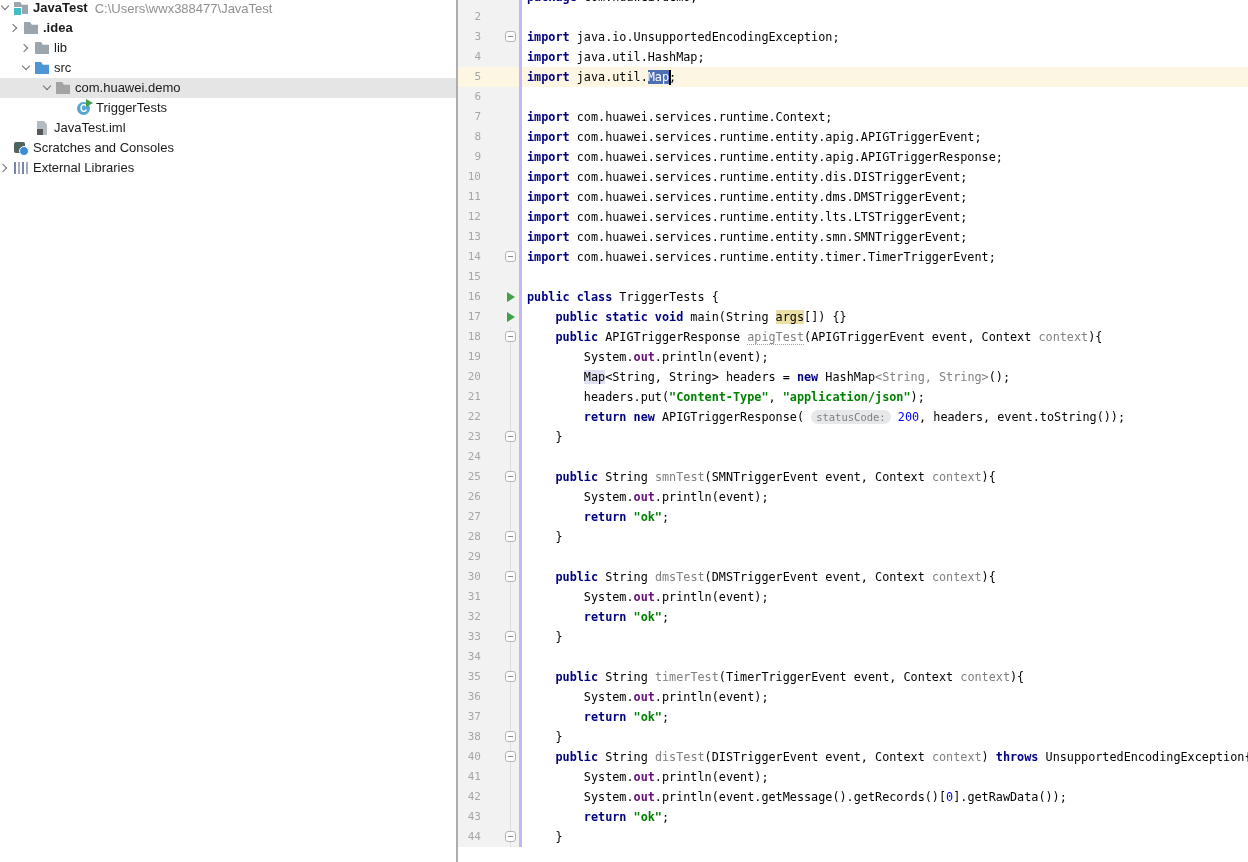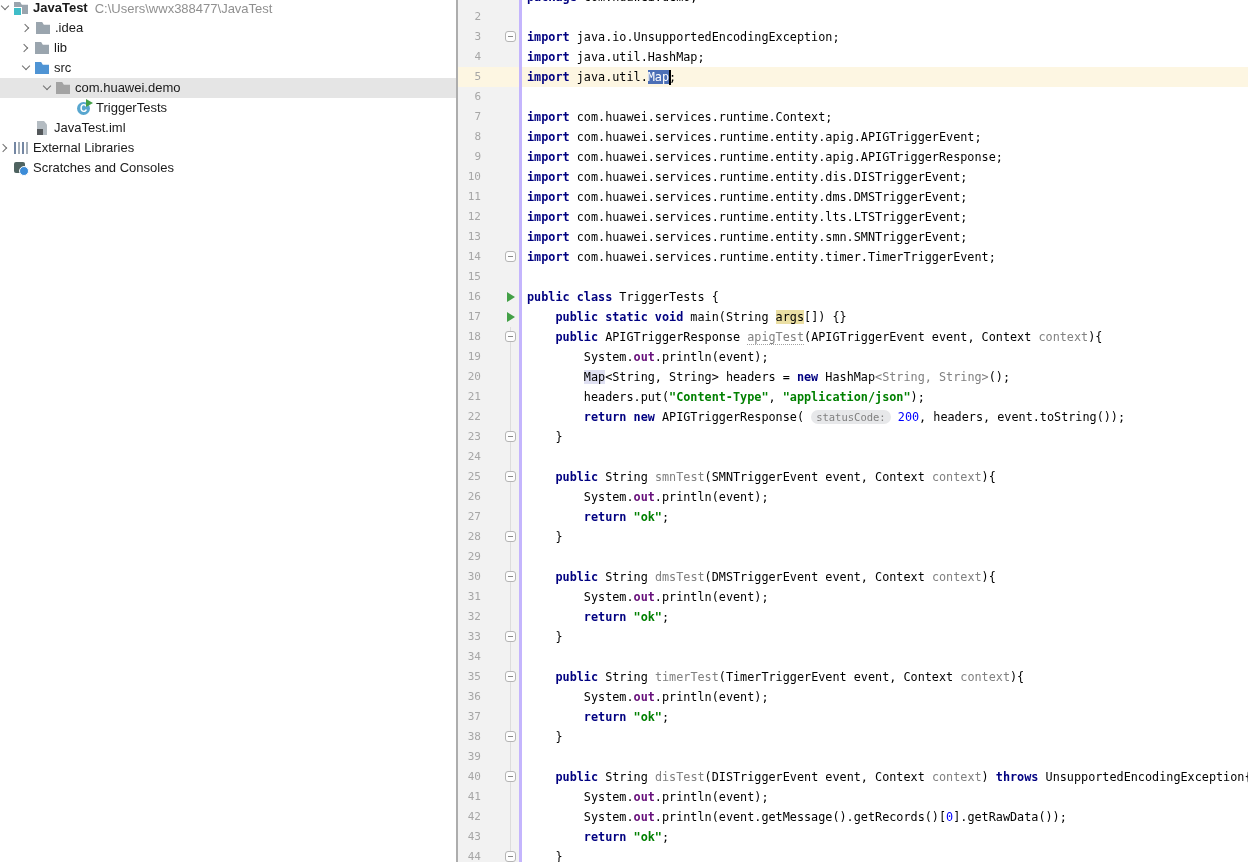--- a/index.html
+++ b/index.html
@@ -85,21 +85,21 @@
 <body>
 
 <div id="project-panel">
   <div id="project-tree">
       <div class="tree-row" style="padding-left: 0px;">
         <span class="chev down"></span>
         <span class="icon icon-project"></span>
         <span class="tlabel bold">JavaTest</span>
         <span class="tpath">C:\Users\wwx388477\JavaTest</span>
       </div>
-      <div class="tree-row" style="padding-left: 22px;">
+      <div class="tree-row" style="padding-left: 10px; font-weight: bold;">
         <span class="chev right"></span>
         <span class="icon icon-folder"></span>
         <span class="tlabel">.idea</span>
       </div>
       <div class="tree-row" style="padding-left: 21px;">
         <span class="chev right"></span>
         <span class="icon icon-folder"></span>
         <span class="tlabel">lib</span>
       </div>
       <div class="tree-row" style="padding-left: 21px;">
@@ -116,28 +116,28 @@
         <span class="chev none"></span>
         <span class="icon icon-class"></span>
         <span class="tlabel">TriggerTests</span>
       </div>
       <div class="tree-row" style="padding-left: 21px;">
         <span class="chev none"></span>
         <span class="icon icon-module"></span>
         <span class="tlabel">JavaTest.iml</span>
       </div>
       <div class="tree-row" style="padding-left: 0px;">
+        <span class="chev none"></span>
+        <span class="icon icon-scratch"></span>
+        <span class="tlabel">Scratches and Consoles</span>
+      </div>
+      <div class="tree-row" style="padding-left: 0px;">
         <span class="chev right"></span>
         <span class="icon icon-libs"></span>
         <span class="tlabel">External Libraries</span>
-      </div>
-      <div class="tree-row" style="padding-left: 0px;">
-        <span class="chev none"></span>
-        <span class="icon icon-scratch"></span>
-        <span class="tlabel">Scratches and Consoles</span>
       </div>
     </div>
 </div>
 <div id="splitter"></div>
 <div id="editor-pane">
   <div id="editor-rows">
       <div class="crow">
         <div class="gut">
           <span class="lnum">1</span>
           <span class="mark"></span>
@@ -422,27 +422,20 @@
         <div class="gut">
           <span class="lnum">38</span>
           <span class="mark guide">
             <span class="m-fold-end"></span>
           </span>
         </div>
         <div class="codecell"><span class="t-pl">    }</span></div>
       </div>
       <div class="crow">
         <div class="gut">
-          <span class="lnum">39</span>
-          <span class="mark guide"></span>
-        </div>
-        <div class="codecell"></div>
-      </div>
-      <div class="crow">
-        <div class="gut">
           <span class="lnum">40</span>
           <span class="mark guide">
             <span class="m-fold-start"></span>
           </span>
         </div>
         <div class="codecell"><span class="t-pl">    </span><span class="t-kw">public</span><span class="t-pl"> String </span><span class="t-gr">disTest</span><span class="t-pl">(DISTriggerEvent event, Context </span><span class="t-gr">context</span><span class="t-pl">) </span><span class="t-kw">throws</span><span class="t-pl"> UnsupportedEncodingException{</span></div>
       </div>
       <div class="crow">
         <div class="gut">
           <span class="lnum">41</span>

